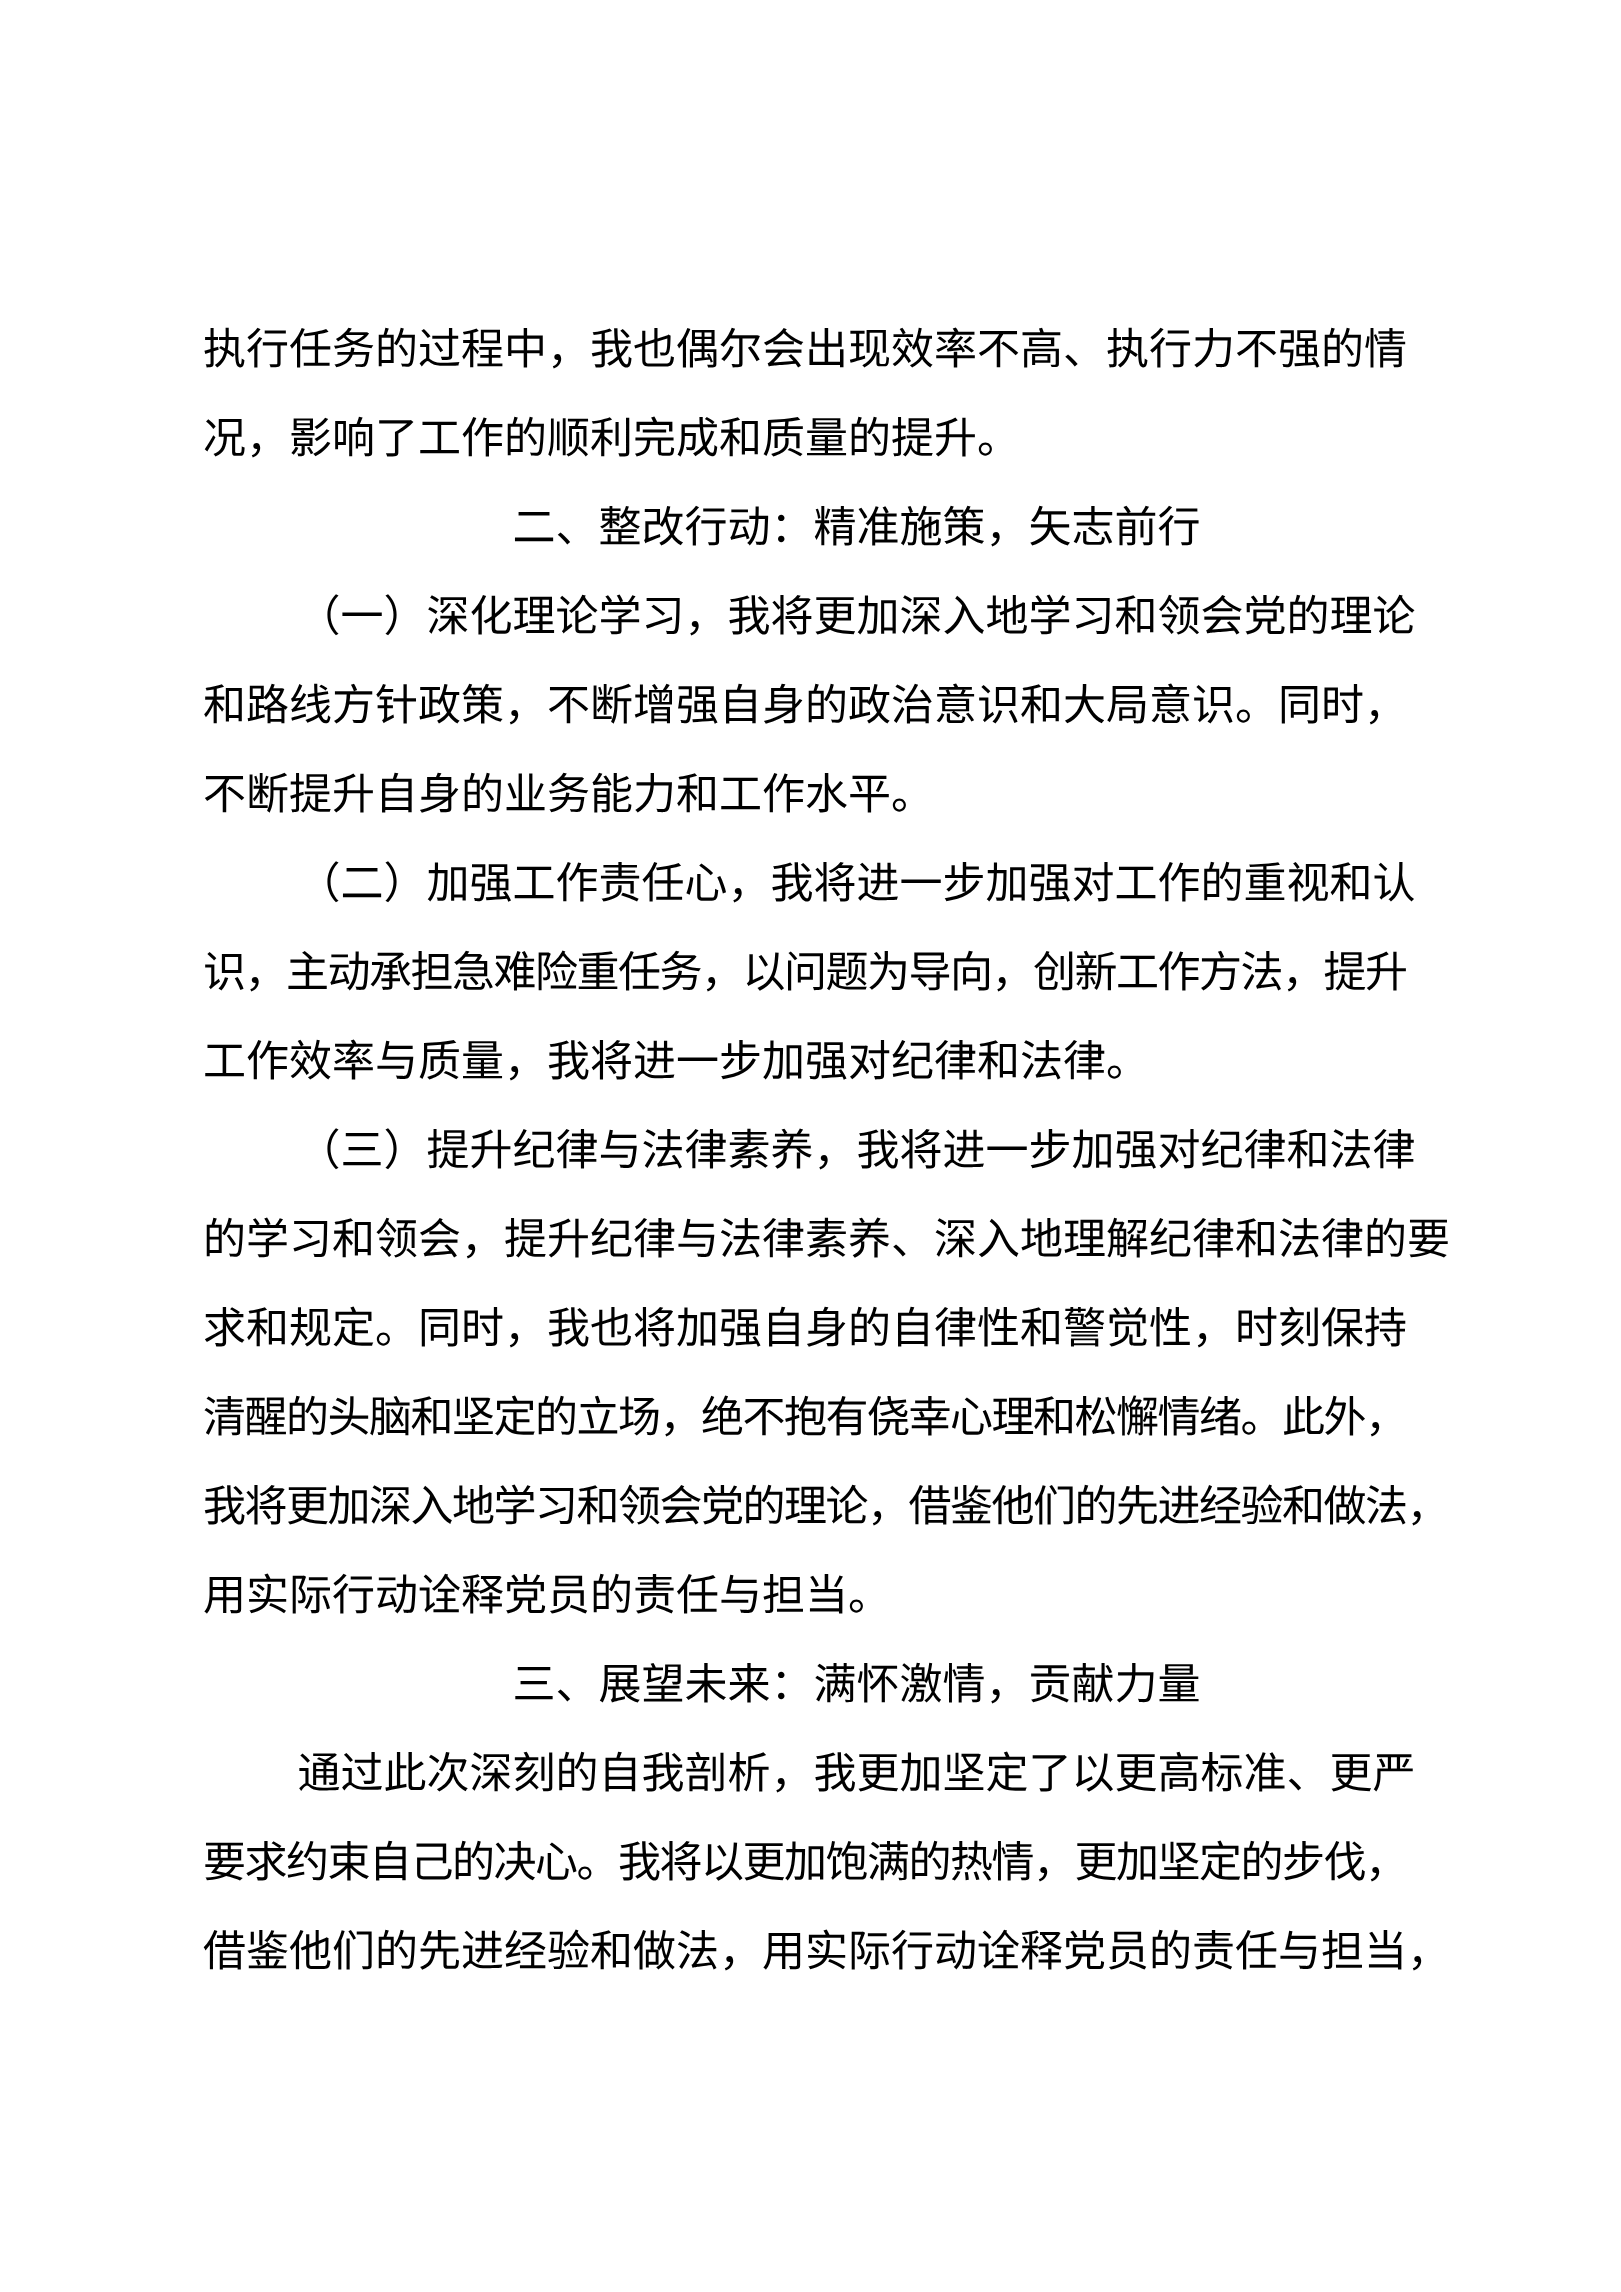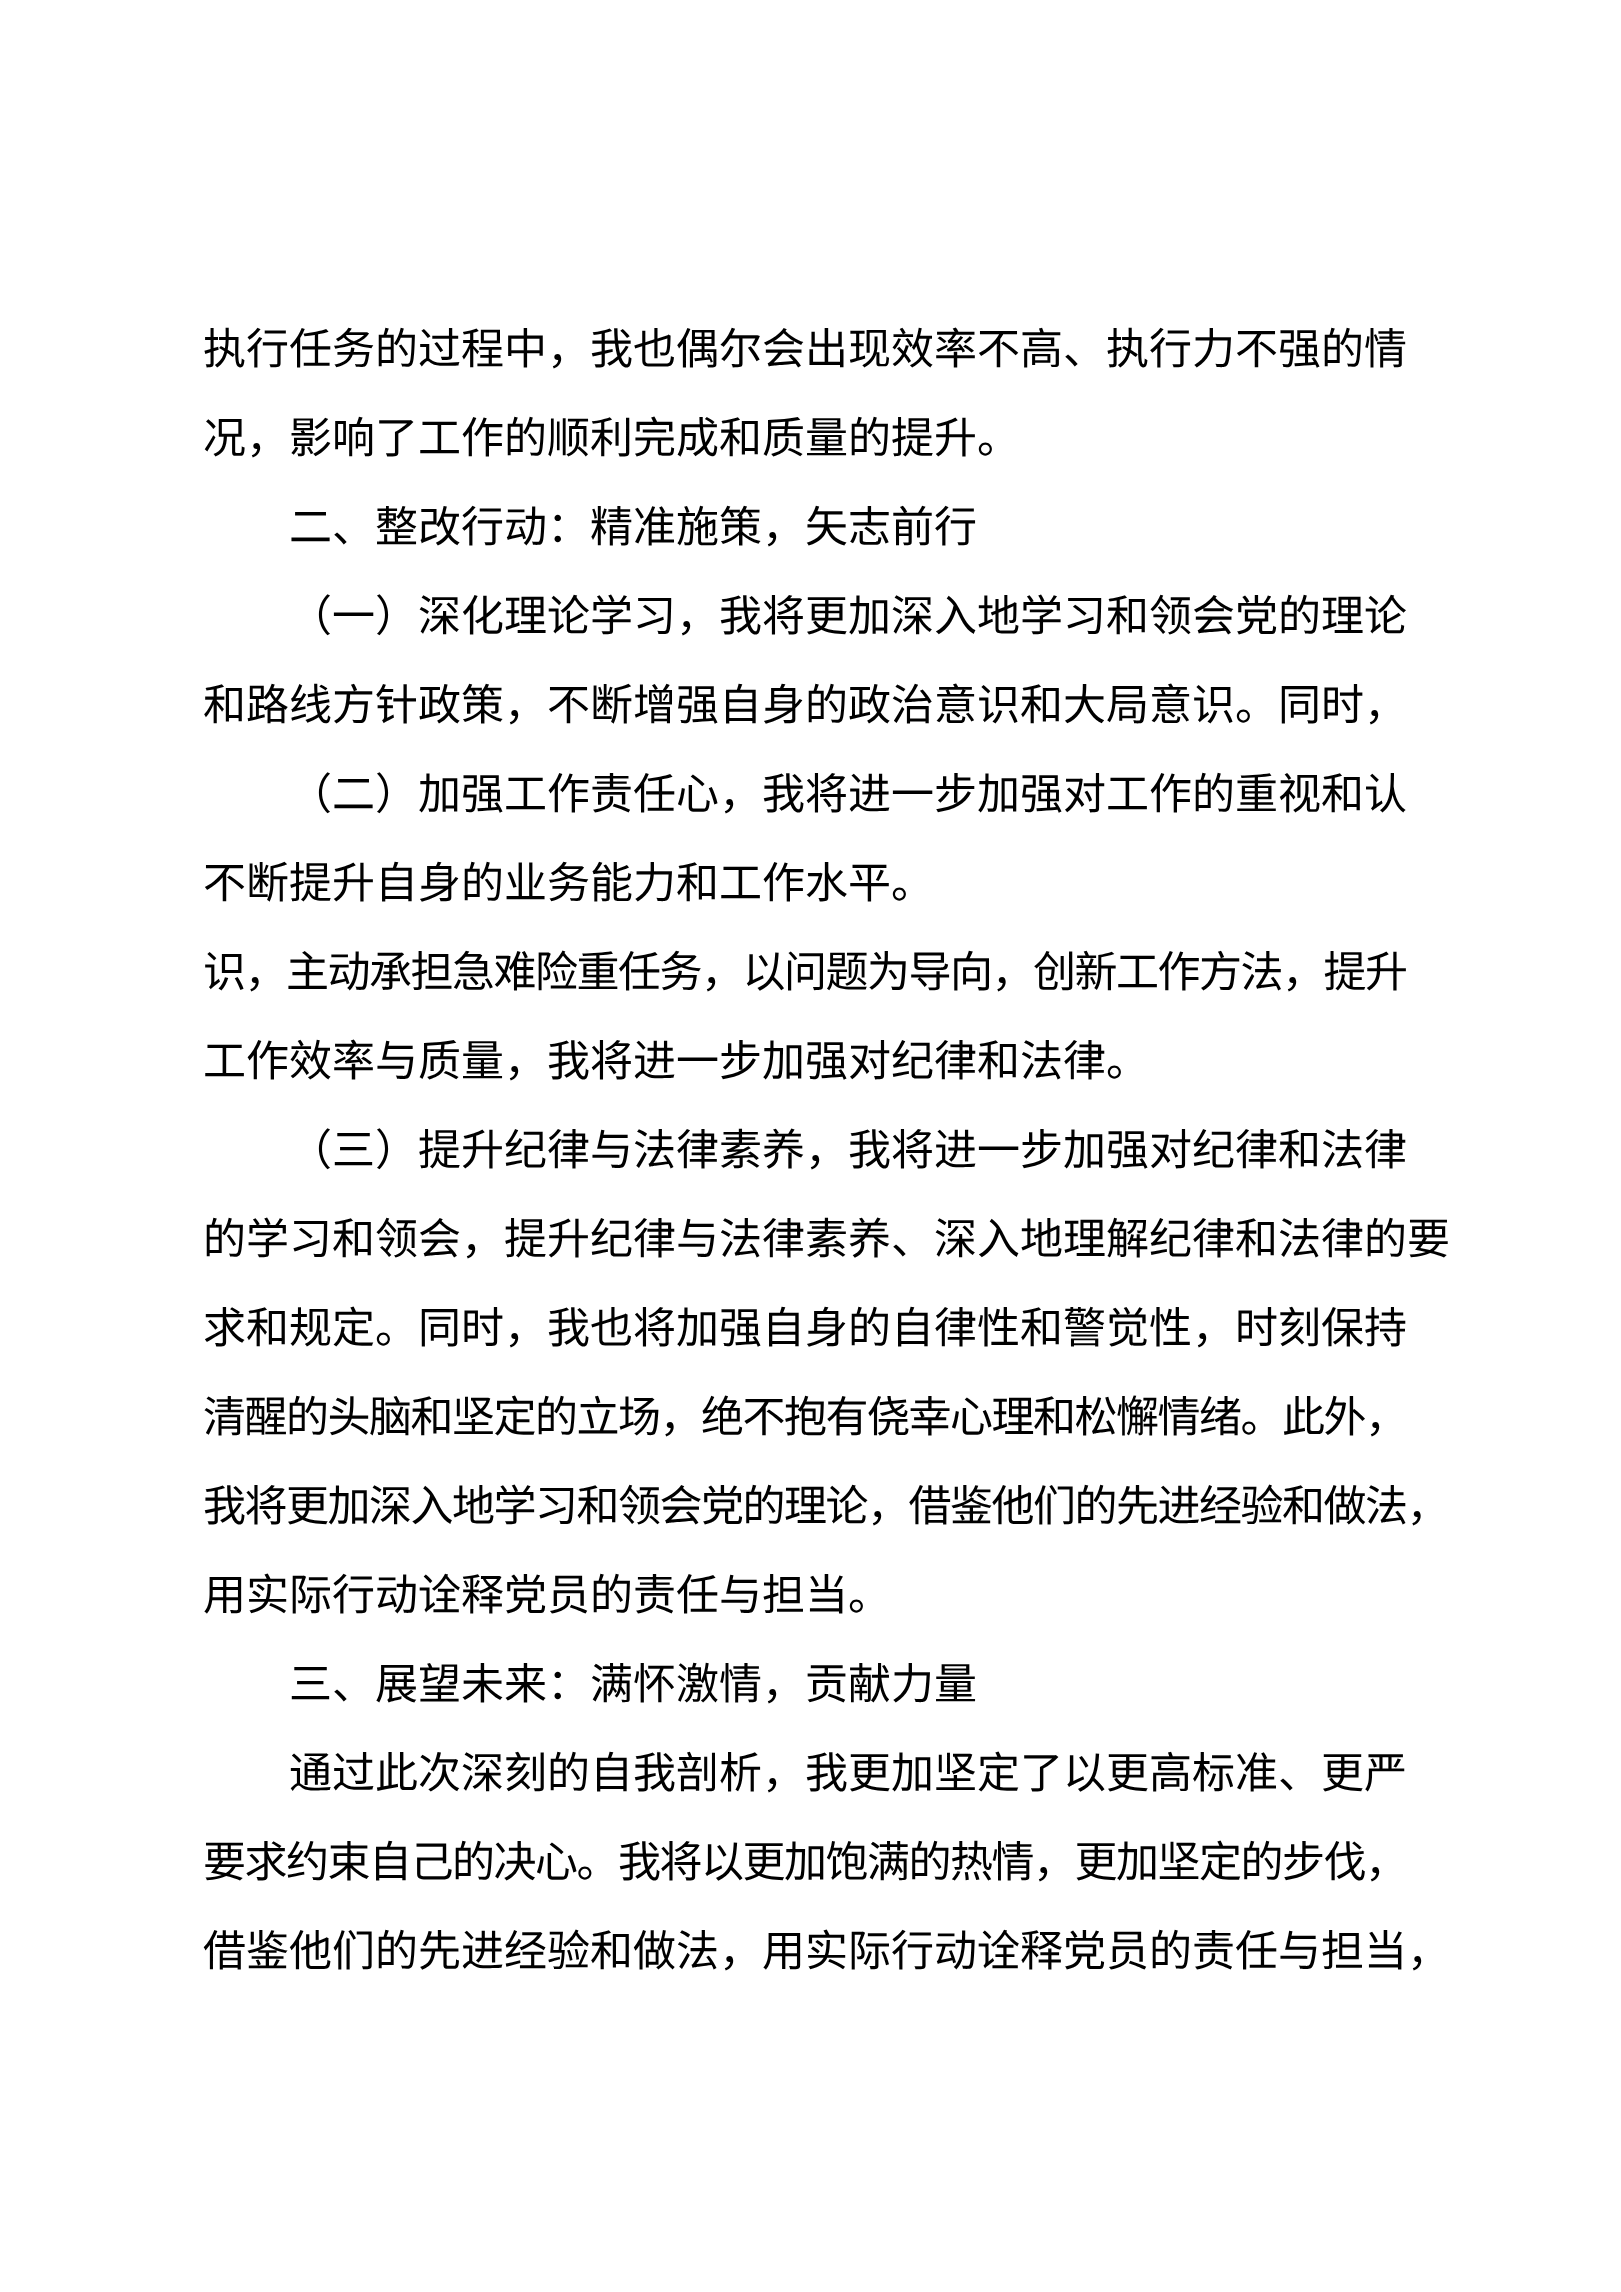--- a/index.html
+++ b/index.html
@@ -27,38 +27,39 @@
   .line {
     display: block;
     height: 89px;
     line-height: 89px;
     white-space: nowrap;
     letter-spacing: 0px;
   }
   
   .indent {
     padding-left: 86px;
+    text-align: center;
   }
   
   .tight {
     letter-spacing: -1.5px;
   }
 </style>
 </head>
 <body>
 
 <div class="page">
   <div class="text-block">
     <div class="line">执行任务的过程中，我也偶尔会出现效率不高、执行力不强的情</div>
     <div class="line">况，影响了工作的顺利完成和质量的提升。</div>
     <div class="line indent">二、整改行动：精准施策，矢志前行</div>
     <div class="line indent">（一）深化理论学习，我将更加深入地学习和领会党的理论</div>
     <div class="line">和路线方针政策，不断增强自身的政治意识和大局意识。同时，</div>
+    <div class="line">不断提升自身的业务能力和工作水平。</div>
     <div class="line indent">（二）加强工作责任心，我将进一步加强对工作的重视和认</div>
-    <div class="line">不断提升自身的业务能力和工作水平。</div>
     <div class="line tight">识，主动承担急难险重任务，以问题为导向，创新工作方法，提升</div>
     <div class="line">工作效率与质量，我将进一步加强对纪律和法律。</div>
     <div class="line indent">（三）提升纪律与法律素养，我将进一步加强对纪律和法律</div>
     <div class="line">的学习和领会，提升纪律与法律素养、深入地理解纪律和法律的要</div>
     <div class="line">求和规定。同时，我也将加强自身的自律性和警觉性，时刻保持</div>
     <div class="line tight">清醒的头脑和坚定的立场，绝不抱有侥幸心理和松懈情绪。此外，</div>
     <div class="line tight">我将更加深入地学习和领会党的理论，借鉴他们的先进经验和做法，</div>
     <div class="line">用实际行动诠释党员的责任与担当。</div>
     <div class="line indent">三、展望未来：满怀激情，贡献力量</div>
     <div class="line indent">通过此次深刻的自我剖析，我更加坚定了以更高标准、更严</div>

